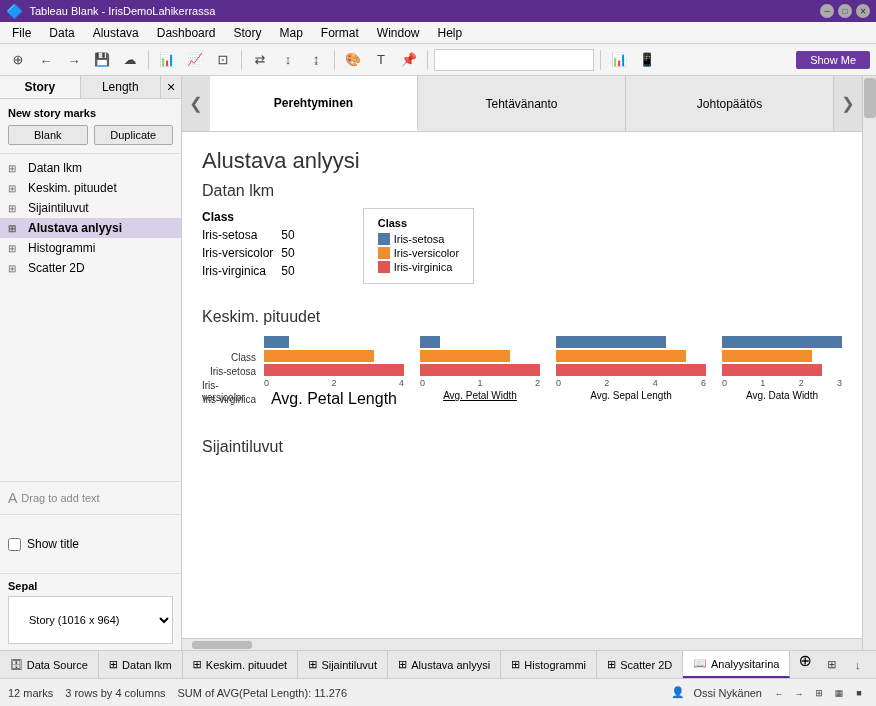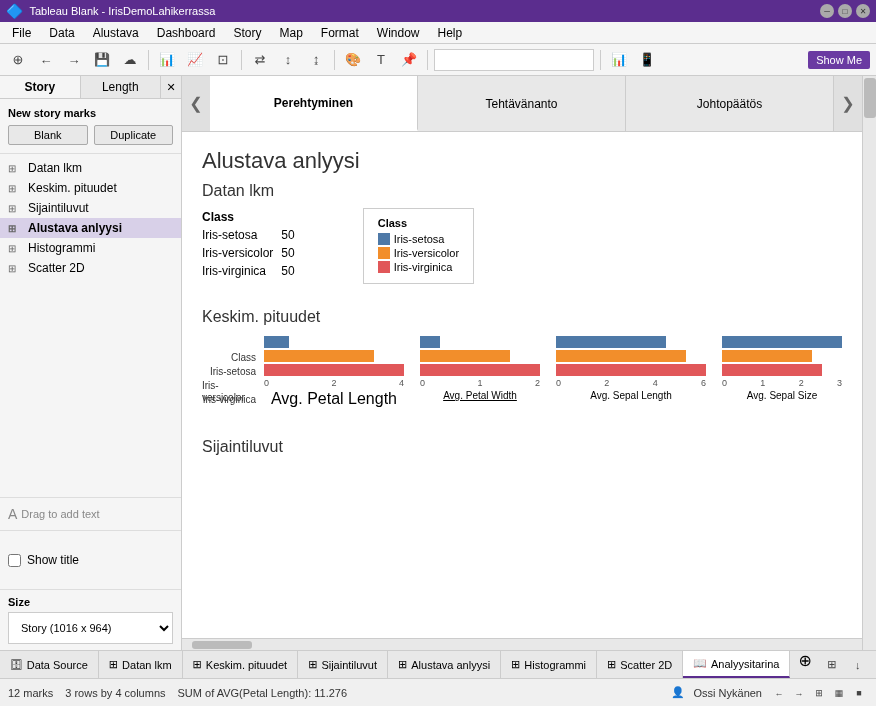--- a/index.html
+++ b/index.html
@@ -59,21 +59,21 @@
       display: flex; align-items: center; justify-content: center;
       font-size: 13px;
       color: #444;
     }
     .toolbar-separator { width: 1px; height: 20px; background: #ccc; margin: 0 2px; }
     .toolbar-input {
       height: 22px; width: 160px; border: 1px solid #ccc; padding: 0 4px; font-size: 11px;
     }
     .toolbar-right { margin-left: auto; display: flex; align-items: center; gap: 4px; }
     .show-me-btn {
-      background: #6a3aa2; color: white; border: none; padding: 3px 8px; font-size: 11px; cursor: pointer; border-radius: 2px;
+      background: #6a3aa2; color: white; border: none; padding: 3px 14px; font-size: 11px; cursor: pointer; border-radius: 2px;
     }
 
     
     .main-layout {
       display: flex;
       height: calc(706px - 22px - 22px - 32px - 28px - 28px);
       overflow: hidden;
     }
 
     
@@ -107,21 +107,21 @@
     .story-item {
       display: flex; align-items: center; padding: 3px 8px; cursor: pointer; gap: 6px; font-size: 12px;
     }
     .story-item.active { background: #d8d0e8; font-weight: bold; }
     .story-item-icon { width: 14px; font-size: 10px; color: #666; }
 
     .drag-text { padding: 8px; color: #888; font-size: 11px; border-top: 1px solid #ddd; display: flex; align-items: center; gap: 4px; }
     .show-title { padding: 22px 8px; display: flex; align-items: center; gap: 6px; font-size: 12px; border-top: 1px solid #ddd; }
     .size-section { padding: 6px 8px; border-top: 1px solid #ddd; }
     .size-label { font-size: 11px; font-weight: bold; margin-bottom: 4px; }
-    .size-select { width: 100%; padding: 8px; font-size: 11px; border: 1px solid #ccc; background: white; }
+    .size-select { width: 100%; padding: 16px; font-size: 11px; border: 1px solid #ccc; background: white; }
 
     
     .content-area {
       flex: 1;
       display: flex;
       flex-direction: column;
       overflow: hidden;
       background: white;
     }
 
@@ -329,21 +329,21 @@
       <span style="font-size:14px; color:#888;">A</span>
       <span>Drag to add text</span>
     </div>
 
     <div class="show-title">
       <input type="checkbox" style="">
       <span>Show title</span>
     </div>
 
     <div class="size-section">
-      <div class="size-label">Size</div>
+      <div class="size-label">Sepal</div>
       <select class="size-select">
         <option>Story (1016 x 964)</option>
       </select>
     </div>
   </div>
 
   <div class="content-area">
 
     <div class="story-nav">
       <button class="nav-arrow">❮</button>
@@ -471,21 +471,21 @@
               <div style="height:12px; width:120px; background:#4e79a7;"></div>
               <div style="height:12px; width:90px; background:#f28e2b;"></div>
               <div style="height:12px; width:100px; background:#e15759;"></div>
             </div>
             <div style="display:flex; justify-content:space-between; font-size:9px; color:#555; margin-top:2px; width:120px;">
               <span>0</span>
               <span>1</span>
               <span>2</span>
               <span>3</span>
             </div>
-            <div style="font-size:10px; text-align:center; margin-top:2px; width:120px;">Avg. Sepal Size</div>
+            <div style="font-size:10px; text-align:center; margin-top:2px; width:120px;">Avg. Data Width</div>
           </div>
 
         </div>
       </div>
 
       <div style="height: 30px;"></div>
 
       <h3 class="sub-title">Sijaintiluvut</h3>
 
     </div>

